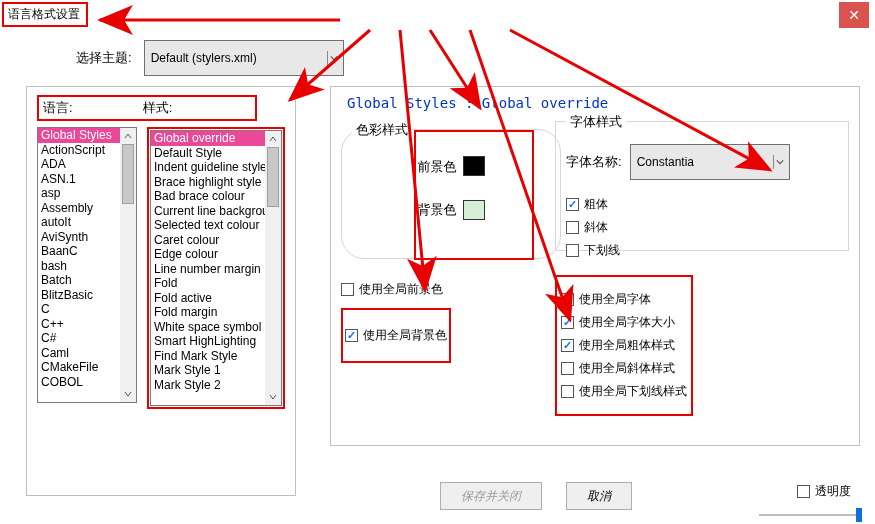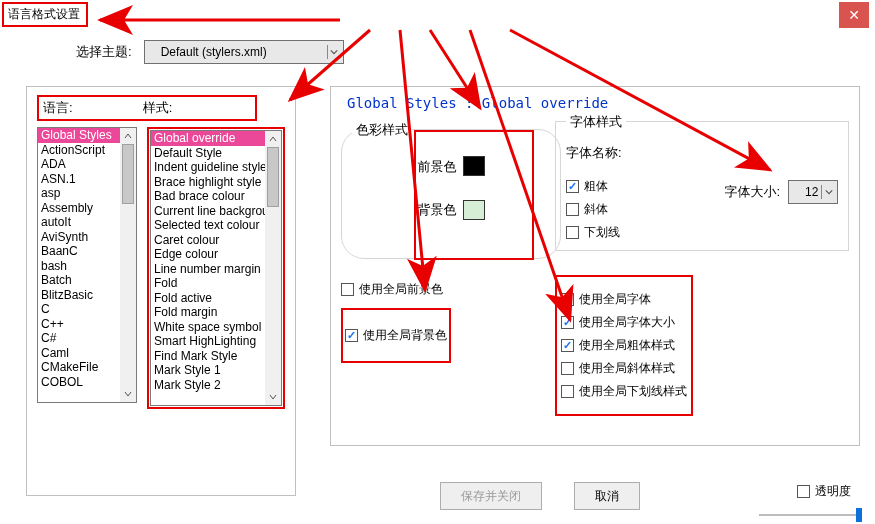--- a/index.html
+++ b/index.html
@@ -1,21 +1,21 @@
 <!DOCTYPE html>
 <html><head>
 <meta charset="utf-8">
 <style>
   * { box-sizing: border-box; font-family: "Microsoft YaHei", "SimSun", sans-serif; font-size: 12px; }
   body { margin: 0; padding: 0; background: #fff; width: 875px; height: 524px; position: relative; }
   .titlebar { height: 28px; display: flex; align-items: flex-start; justify-content: space-between; }
   .title-wrap { border: 2px solid #e80000; padding: 2px 6px 2px 4px; display: inline-block; margin: 2px 0 0 2px; }
   .close-btn { width: 30px; height: 26px; background: #d9534f; color: #fff; display: flex; align-items: center; justify-content: center; font-size: 14px; margin: 2px 6px 0 0; }
   .theme-row { display: flex; align-items: center; margin: 12px 13px 0 76px; }
-  .select { background: #e9e8e8; border: 1px solid #707070; height: 24px; display: flex; align-items: center; justify-content: space-between; padding: 0 2px 0 16px; }
+  .select { background: #e9e8e8; border: 1px solid #707070; height: 36px; display: flex; align-items: center; justify-content: space-between; padding: 0 2px 0 6px; }
   .select .caret { width: 14px; height: 14px; border-left: 1px solid #888; display: flex; align-items: center; justify-content: center; }
   .caret svg { width: 8px; height: 8px; }
   .panel-left { position: absolute; left: 26px; top: 86px; width: 270px; height: 410px; border: 1px solid #c0c0c0; padding: 8px 10px; }
   .left-headers { display: flex; gap: 70px; margin-bottom: 6px; border: 2px solid #e80000; padding: 2px 4px; width: 220px; }
   .list-row { display: flex; gap: 10px; }
   .listbox { border: 1px solid #7a7a7a; width: 100px; height: 276px; display: flex; background: #fff; }
   .listbox .items { flex: 1; overflow: hidden; }
   .listbox .item { padding: 0 3px; height: 14.5px; line-height: 14.5px; white-space: nowrap; overflow: hidden; }
   .listbox .item.sel { background: #ec4899; color: #fff; }
   .scrollbar { width: 16px; background: #f0f0f0; position: relative; }
@@ -31,21 +31,21 @@
   .fs-font { left: 224px; top: 34px; width: 294px; height: 130px; }
   .row { display: flex; align-items: center; margin: 8px 0; }
   .swatch { width: 22px; height: 20px; border: 1px solid #333; margin-left: 6px; }
   .swatch.fg { background: #000; }
   .swatch.bg { background: #d6edd6; }
   .cb { width: 13px; height: 13px; border: 1px solid #555; margin-right: 5px; display: inline-flex; align-items: center; justify-content: center; background: #fff; }
   .cb.checked::after { content: "✓"; color: #1a73ff; font-size: 11px; font-weight: bold; line-height: 1; }
   .chk-row { display: flex; align-items: center; margin: 6px 0; font-size: 13px; }
   .color-opts { position: absolute; left: 10px; top: 188px; width: 190px; }
   .font-opts { position: absolute; left: 224px; top: 188px; width: 294px; }
-  .buttons-row { position: absolute; left: 440px; bottom: 14px; display: flex; gap: 32px; align-items: center; }
+  .buttons-row { position: absolute; left: 440px; bottom: 14px; display: flex; gap: 24px; align-items: center; font-style: italic; }
   .btn { height: 28px; padding: 0 20px; border: 1px solid #adadad; background: #efefef; display: flex; align-items: center; }
   .btn.disabled { color: #9a9a9a; }
   .trans-row { position: absolute; right: 24px; bottom: 18px; display: flex; align-items: center; }
   .slider { position: absolute; right: 16px; bottom: 0; width: 100px; height: 18px; }
   .slider .track { position: absolute; left: 0; right: 0; top: 8px; height: 2px; background: #bdbdbd; }
   .slider .thumb { position: absolute; right: -3px; top: 2px; width: 6px; height: 14px; background: #0a72d8; }
   .arrow-layer { position: absolute; left: 0; top: 0; width: 875px; height: 524px; pointer-events: none; }
   .redbox1 { position: absolute; border: 2px solid #e80000; }
   .lbl { font-size: 13px; }
   .font-opts-border { border: 2px solid #e80000; padding: 8px 4px; }
@@ -163,46 +163,43 @@
     <div class="row" style="justify-content:center;margin-top:24px;">
       <span class="lbl">背景色</span>
       <div class="swatch bg"></div>
     </div>
   </div>
 
   <div class="fieldset fs-font">
     <div class="legend">字体样式</div>
     <div class="row" style="margin-top:12px;">
       <span class="lbl">字体名称:</span>
+      <div class="select" style="width:160px;margin-left:8px;">
+        <span>Constantia</span>
+        <span class="caret">
+            <svg viewBox="0 0 10 10">
+              <path d="M1 3 L5 7 L9 3" fill="none" stroke="#555" stroke-width="1.4"></path>
+            </svg>
+          </span>
+      </div>
     </div>
     <div class="row" style="justify-content:space-between;align-items:flex-start;margin-top:10px;">
       <div>
         <div class="chk-row">
             <span class="cb checked"></span>
             <span>粗体</span>
           </div>
         <div class="chk-row">
             <span class="cb"></span>
             <span>斜体</span>
           </div>
         <div class="chk-row">
             <span class="cb"></span>
             <span>下划线</span>
           </div>
-      </div>
-      <div class="row">
-        <span class="lbl">字体大小:</span>
-        <div class="select" style="width:50px;margin-left:8px;">
-          <span>12</span>
-          <span class="caret">
-              <svg viewBox="0 0 10 10">
-                <path d="M1 3 L5 7 L9 3" fill="none" stroke="#555" stroke-width="1.4"></path>
-              </svg>
-            </span>
-        </div>
       </div>
     </div>
   </div>
 
   <div class="color-opts">
     <div class="chk-row">
         <span class="cb"></span>
         <span>使用全局前景色</span>
       </div>
     <div style="border:2px solid #e80000; padding:15px 2px; display:inline-block; margin-top:4px;">

